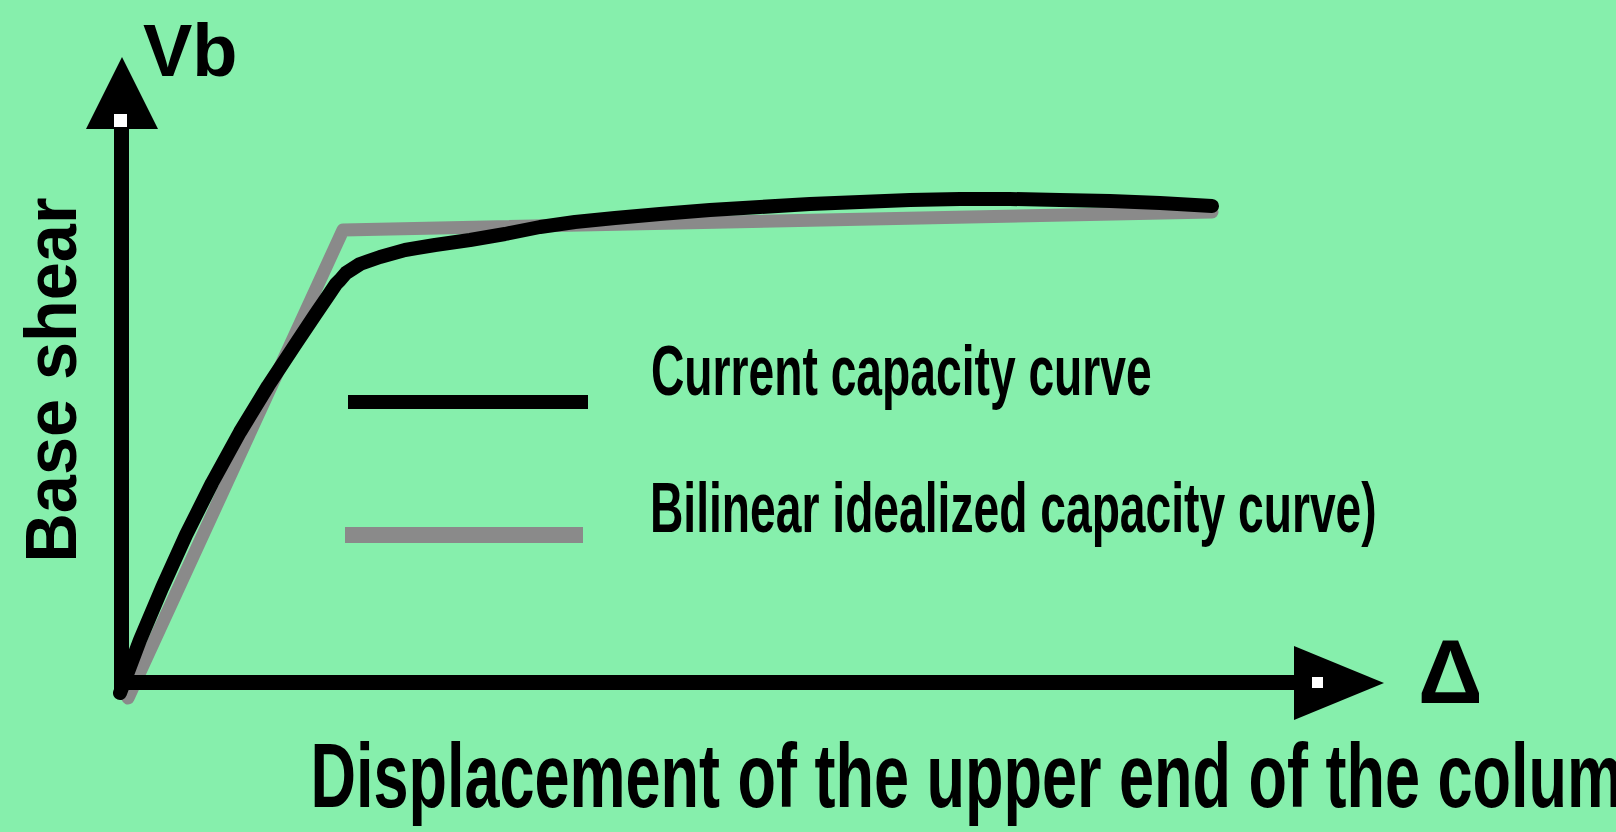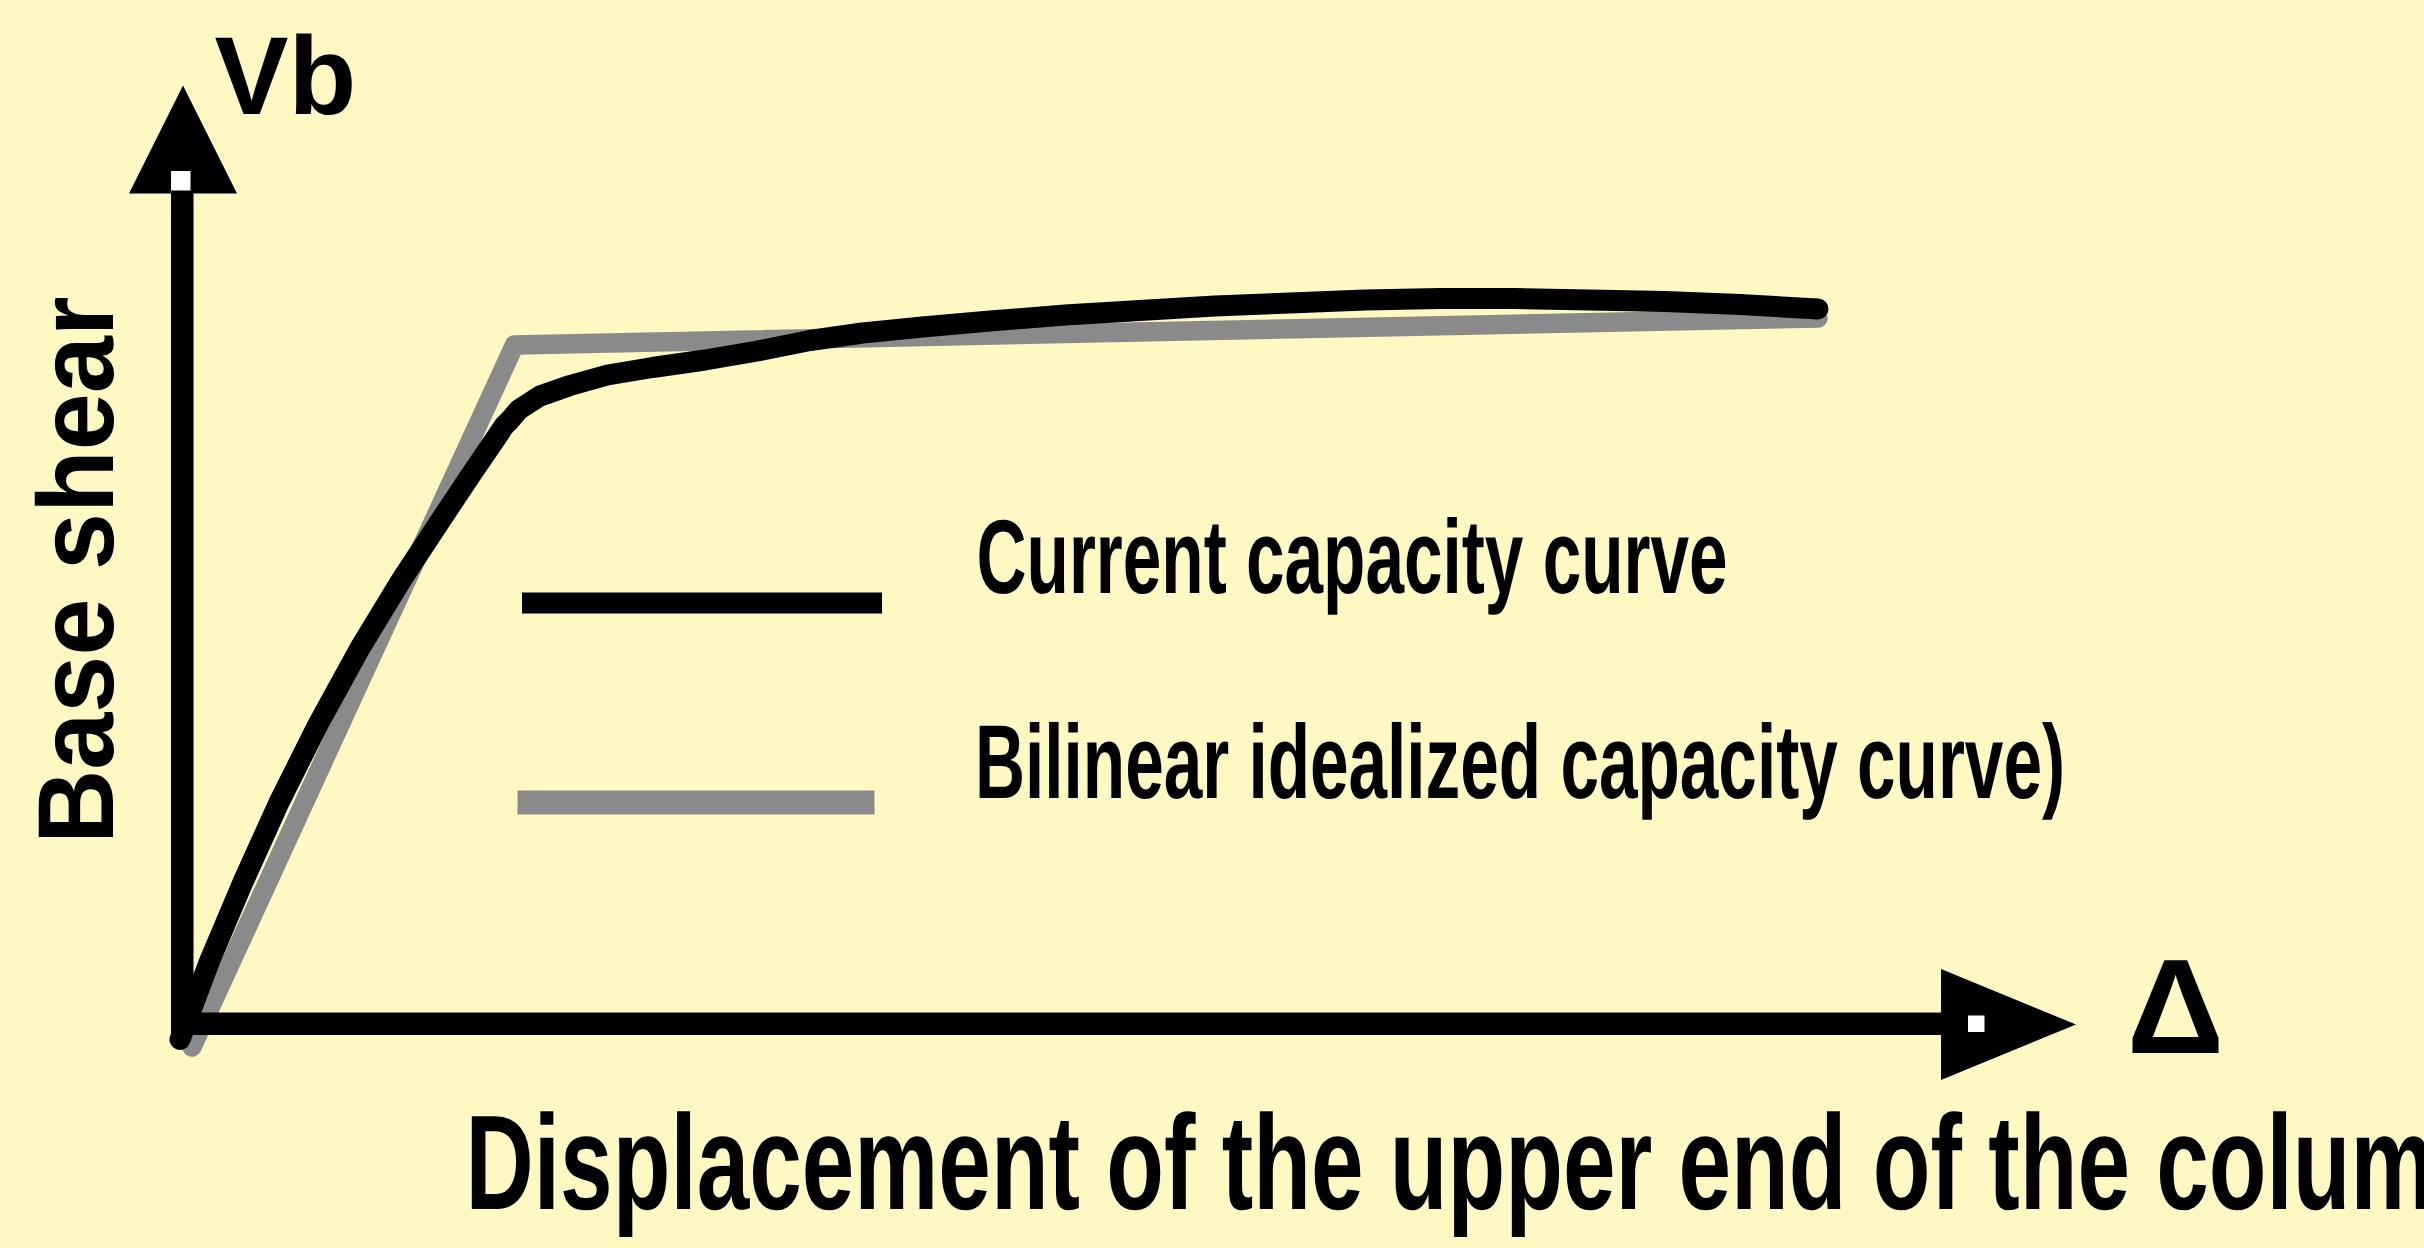--- a/index.html
+++ b/index.html
@@ -5,21 +5,21 @@
   html, body {
     margin: 0; padding: 0;
     background: #ffffff;
     width: 1616px; height: 832px;
     overflow: hidden;
     font-family: "Liberation Sans", "DejaVu Sans", sans-serif;
   }
   .canvas {
     position: relative;
     width: 1616px; height: 832px;
-    background: #fef9c3;
+    background: #86efac;
   }
   .canvas svg { position: absolute; left: 0; top: 0; }
 
   .txt { position: absolute; font-weight: bold; color: #000; white-space: nowrap; line-height: 1; }
 
   .vb        { left: 143px; top: 14px;  font-size: 74px; }
   .delta     { left: 1418px; top: 627px; font-size: 90px; }
 
   .base-shear {
     left: -149px; top: 344px;

